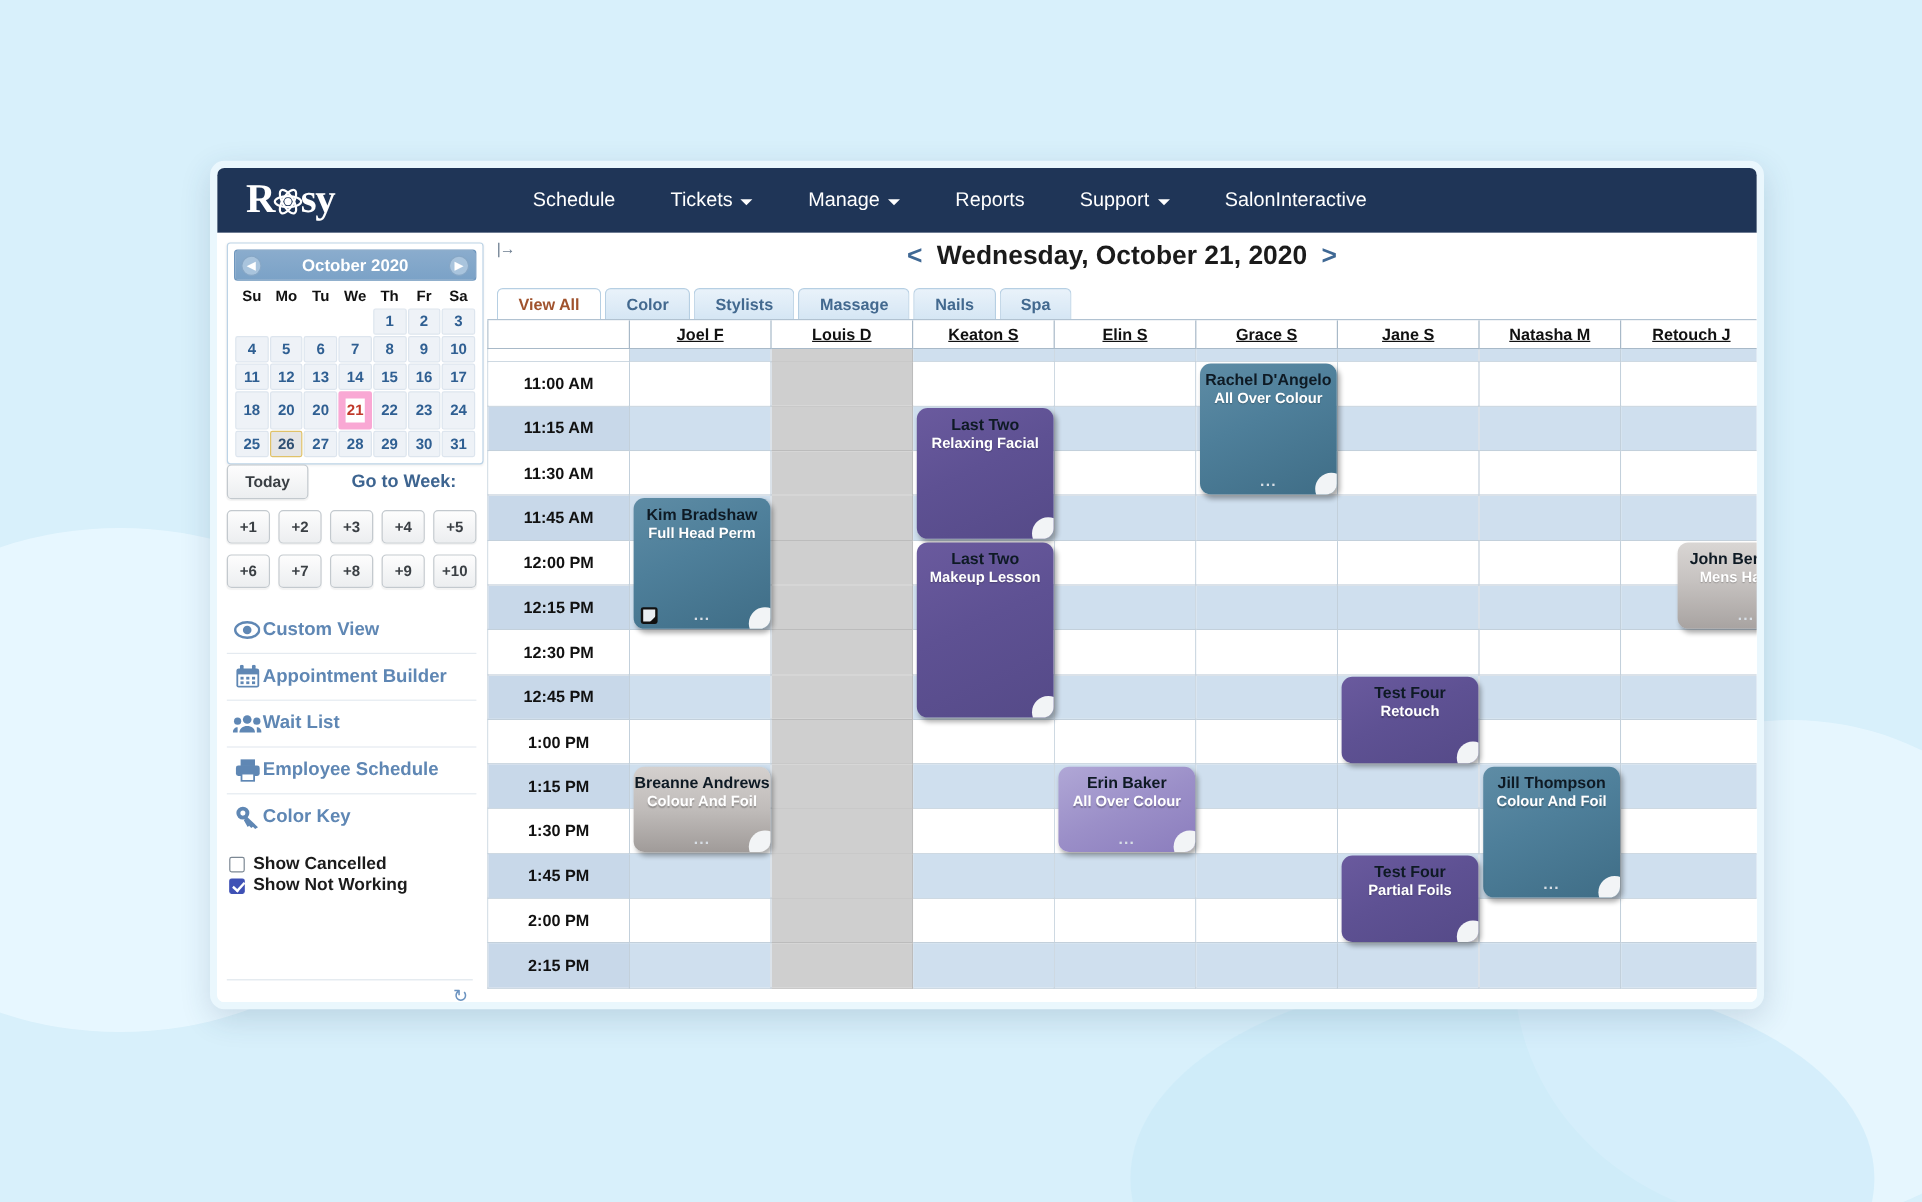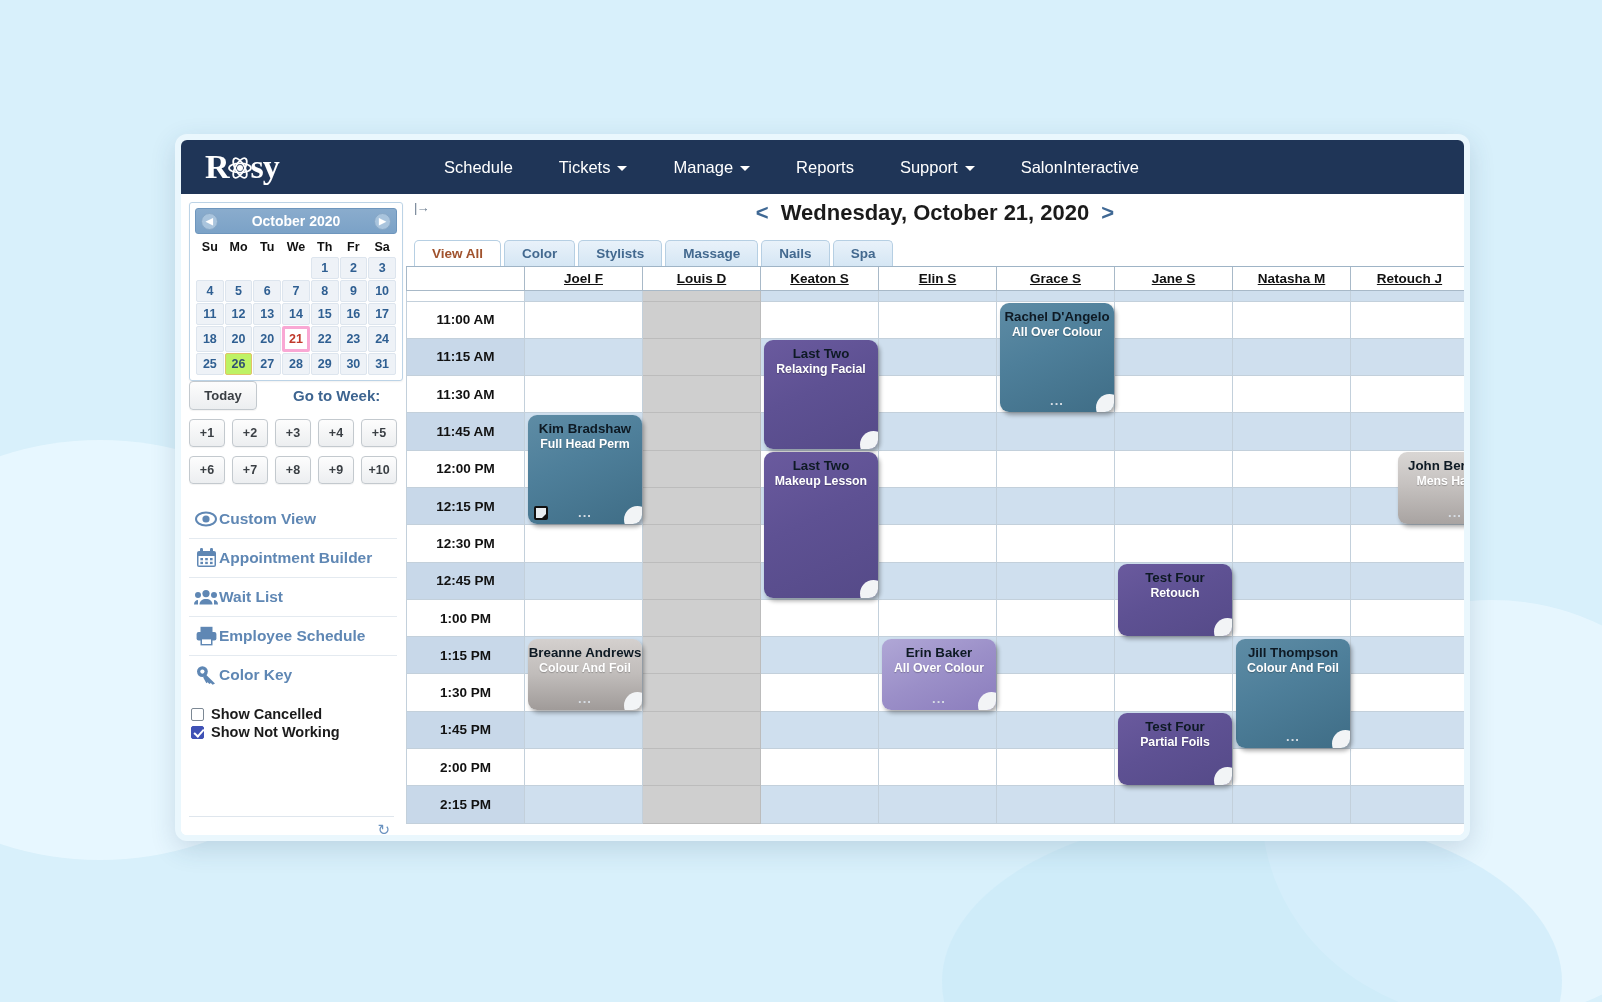--- a/index.html
+++ b/index.html
@@ -85,22 +85,22 @@
   table.cal th {
     font-size:12.5px; color:#111; font-weight:bold; padding:2px 0; text-align:center;
   }
   table.cal td {
     font-size:12.5px; color:#2f5f92; font-weight:bold; text-align:center;
     padding:3px 0; width:14.28%;
     background:#eef2f7; border:1px solid #dde5ee; border-radius:2px;
     cursor:pointer;
   }
   table.cal td.empty { background:transparent; border:none; }
-  table.cal td.today { color:#c0392b; background:#ffffff; border:3px solid #f9a8d4; }
-  table.cal td.sel { background:#bef264; border:1px solid #e0c269; color:#2f4f72; }
+  table.cal td.today { color:#c0392b; background:#ffffff; border:6px solid #f9a8d4; }
+  table.cal td.sel { background:#e5e5e5; border:1px solid #e0c269; color:#2f4f72; }
 
   .btn-row { display:flex; gap:22px; margin-top:0; align-items:center; }
   .btn {
     background:linear-gradient(#fdfdfd,#eceef0);
     border:1px solid #c3c9ce; border-radius:4px;
     font-size:13px; font-weight:bold; color:#3a3f44;
     padding:6px 0; text-align:center; cursor:pointer;
     box-shadow:0 1px 1px rgba(0,0,0,.05);
   }
   .btn-today { width:68px; }

